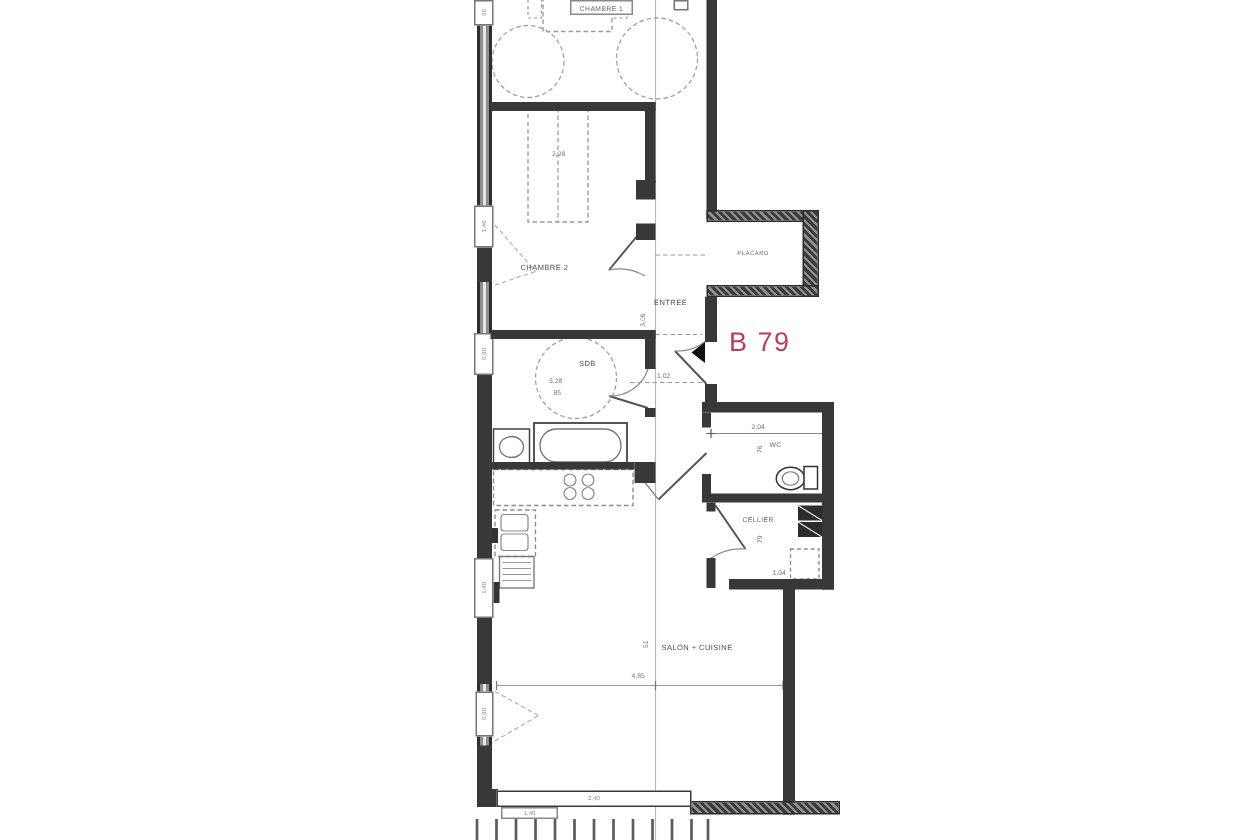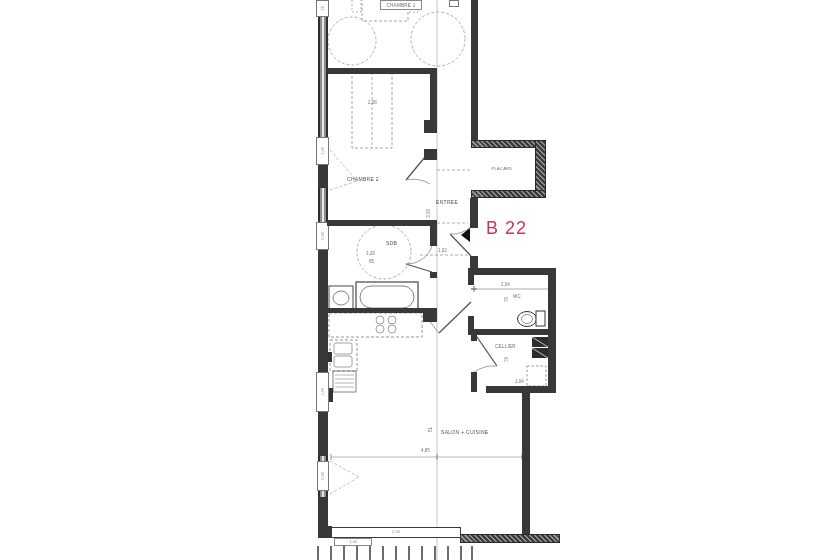--- a/index.html
+++ b/index.html
@@ -163,21 +163,21 @@
     <span class="lbl lbl4">CHAMBRE 1</span>
   </div>
   <span class="abs lbl lbl5" style="left:347px;top:176px">CHAMBRE 2</span>
   <span class="abs lbl lbl5" style="left:386px;top:240px">SDB</span>
   <span class="abs lbl lbl5" style="left:436px;top:199px">ENTREE</span>
   <span class="abs lbl" style="left:483px;top:166px;width:38px;text-align:center;font-size:4px;color:#6a6a6a">PLACARD</span>
   <span class="abs lbl lbl4" style="left:513px;top:294px">WC</span>
   <span class="abs lbl lbl4" style="left:495px;top:344px">CELLIER</span>
   <span class="abs lbl lbl5" style="left:441px;top:429px">SALON + CUISINE</span>
 
-  <span class="abs unit" style="left:486px;top:218px">B 22</span>
+  <span class="abs unit" style="left:486px;top:218px">B 79</span>
 
   <span class="abs dim" style="left:421px;top:449px">4,85</span>
   <span class="abs vdim" style="left:429px;top:427px">51</span>
   <span class="abs vdim" style="left:427px;top:209px">3,06</span>
   <span class="abs dim" style="left:438px;top:249px">1,02</span>
   <span class="abs dim" style="left:366px;top:252px">3,28</span>
   <span class="abs dim" style="left:369px;top:260px">85</span>
   <span class="abs dim" style="left:368px;top:101px">2,28</span>
   <span class="abs dim" style="left:501px;top:283px">2,04</span>
   <span class="abs vdim" style="left:505px;top:297px">76</span>

